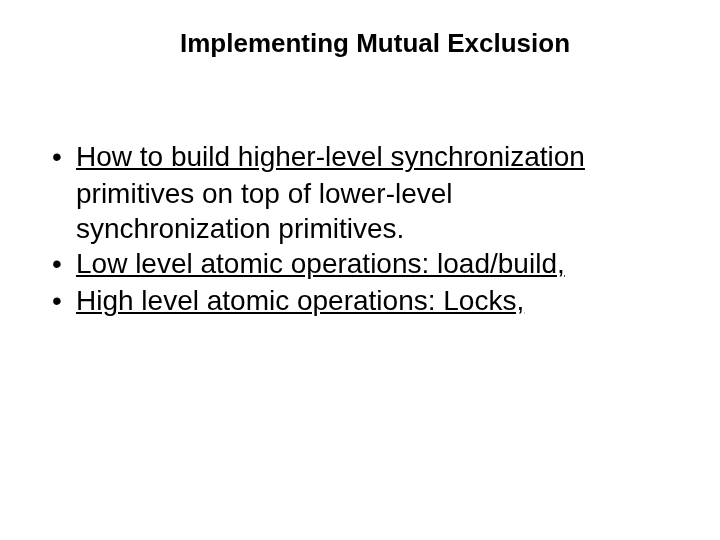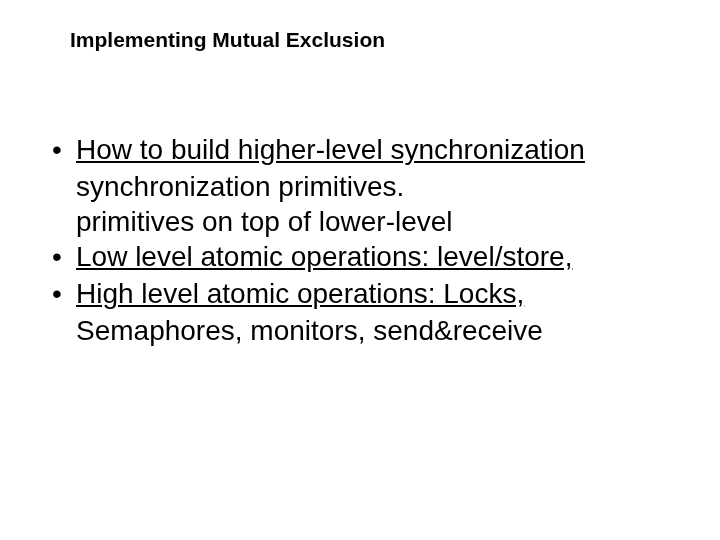--- a/index.html
+++ b/index.html
@@ -4,22 +4,23 @@
 <style>
   * { margin: 0; padding: 0; box-sizing: border-box; }
   html, body { width: 720px; height: 540px; }
   body {
     background: #ffffff;
     font-family: Arial, Helvetica, sans-serif;
     color: #000000;
     padding: 20px 40px 40px 40px;
   }
   .title {
-    font-size: 21px;
+    font-size: 26px;
     font-weight: bold;
+    text-align: center;
     margin-top: 8px;
     margin-bottom: 80px;
     padding-left: 30px;
   }
   .content {
     font-size: 28px;
     line-height: 1.25;
     padding-left: 8px;
   }
   .bullet-item {
@@ -45,27 +46,26 @@
 <body>
 
 <div class="title">Implementing Mutual Exclusion</div>
 
 <div class="content">
 
   <div class="bullet-item">
     <div class="bullet-dot">•</div>
     <div class="bullet-text">How to build higher-level synchronization</div>
   </div>
+  <div class="cont-line">primitives on top of lower-level</div>
   <div class="cont-line">synchronization primitives.</div>
-  <div class="cont-line">primitives on top of lower-level</div>
 
   <div class="bullet-item">
     <div class="bullet-dot">•</div>
-    <div class="bullet-text">Low level atomic operations: level/store,</div>
+    <div class="bullet-text">Low level atomic operations: load/build,</div>
   </div>
 
   <div class="bullet-item">
     <div class="bullet-dot">•</div>
     <div class="bullet-text">High level atomic operations: Locks,</div>
   </div>
-  <div class="cont-line">Semaphores, monitors, send&amp;receive</div>
 
 </div>
 
 </body></html>

